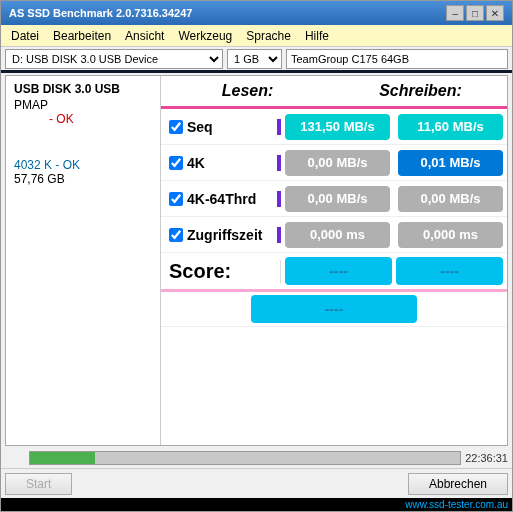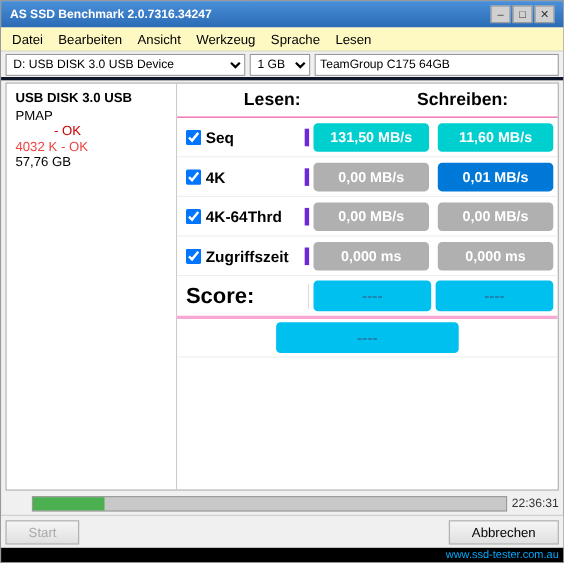--- a/index.html
+++ b/index.html
@@ -116,34 +116,36 @@
     .left-panel .device-name {
       font-weight: bold;
       font-size: 12px;
       color: #000;
       margin-bottom: 2px;
     }
     .left-panel .pmap {
       color: #000;
     }
     .left-panel .ok-green {
-      color: #ef4444;
+      color: #0369a1;
+      margin-top: 32px;
     }
     .left-panel .ok-red {
       color: #cc0000;
       margin-left: 35px;
     }
     .right-panel {
       flex: 1;
       display: flex;
       flex-direction: column;
     }
     .bench-header {
       display: flex;
-      border-bottom: 1px solid #ec4899;
+      border-bottom: 3px solid #ec4899;
+      font-style: italic;
     }
     .bench-header-col {
       flex: 1;
       text-align: center;
       font-size: 16px;
       font-weight: bold;
       padding: 6px 0;
       color: #000;
     }
     .bench-row {
@@ -308,21 +310,21 @@
       <div class="title-bar-btn">✕</div>
     </div>
   </div>
 
   <div class="menu-bar">
     <span class="menu-item">Datei</span>
     <span class="menu-item">Bearbeiten</span>
     <span class="menu-item">Ansicht</span>
     <span class="menu-item">Werkzeug</span>
     <span class="menu-item">Sprache</span>
-    <span class="menu-item">Lesen</span>
+    <span class="menu-item">Hilfe</span>
   </div>
 
   <div class="toolbar">
     <select class="device-select">
       <option>D: USB DISK 3.0 USB Device</option>
     </select>
     <select class="size-select">
       <option>1 GB</option>
     </select>
     <input class="drive-name-input" type="text" value="TeamGroup C175 64GB" style="">

